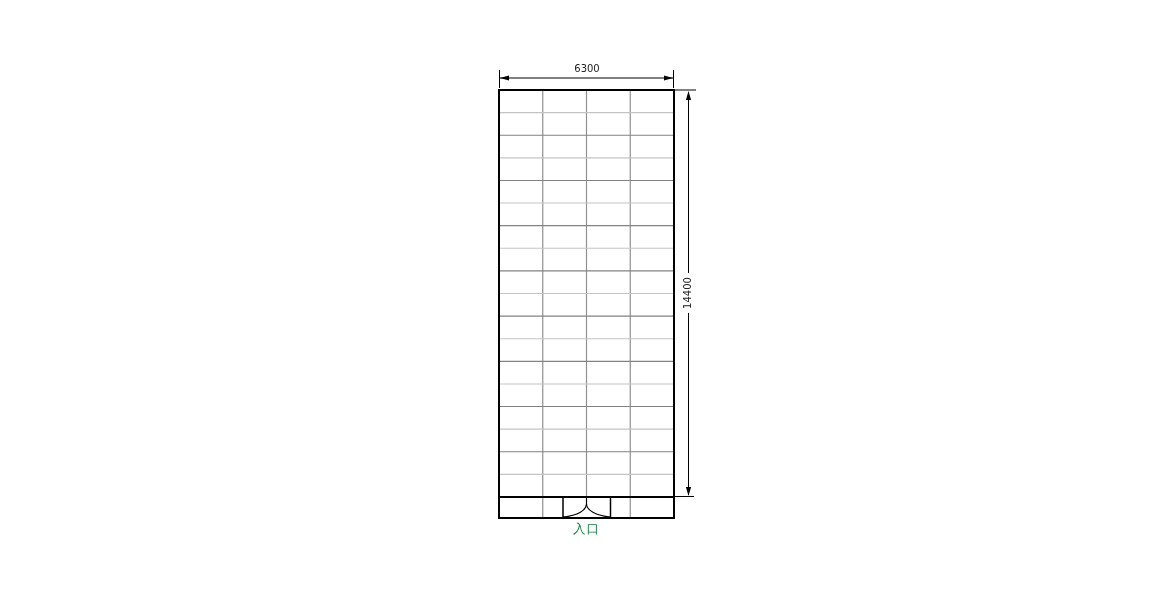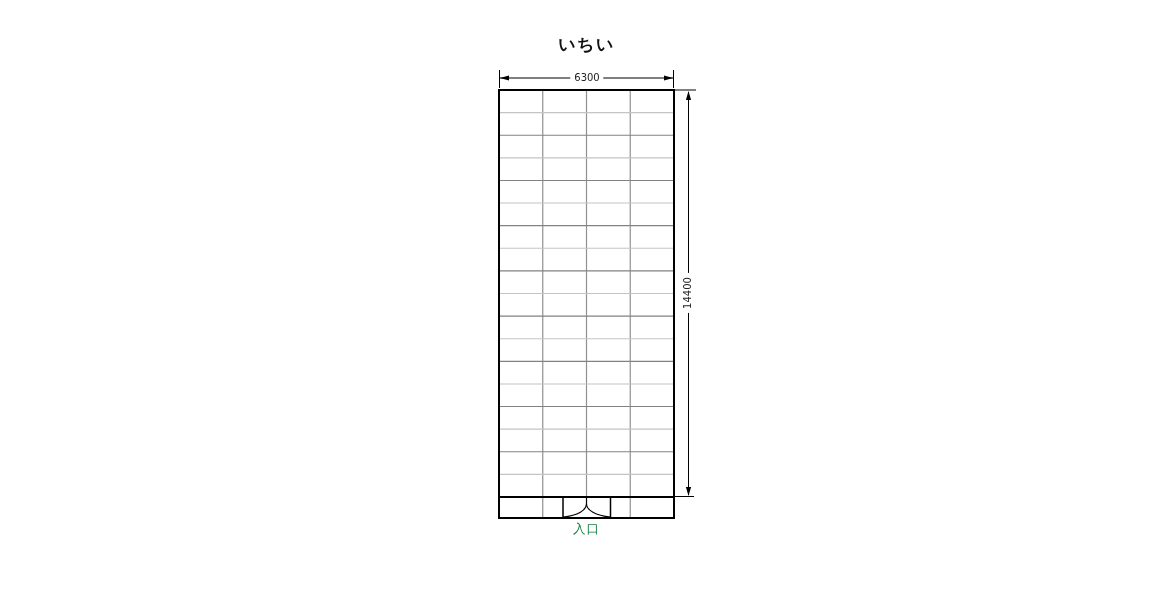--- a/index.html
+++ b/index.html
@@ -8,34 +8,33 @@
     font-family:"DejaVu Sans","Liberation Sans",sans-serif;overflow:hidden;
   }
   .plan-title{
     position:absolute;left:499px;top:33px;width:175px;text-align:center;
     font-size:17px;font-weight:bold;color:#111;letter-spacing:1.5px;
   }
   .dim-label{
     position:absolute;font-size:10px;color:#222;background:#ffffff;
     padding:0 4px;white-space:nowrap;line-height:12px;
   }
-  .dim-label.width{left:587px;top:78px;transform:translate(-50%,-50%);}
+  .dim-label.width{left:587px;top:69px;transform:translate(-50%,-50%);}
   .dim-label.height{left:688px;top:293px;transform:translate(-50%,-50%) rotate(-90deg);}
   .entrance-label{
     position:absolute;left:499px;top:521px;width:175px;text-align:center;
     font-size:12.5px;color:#15803d;letter-spacing:1px;
   }
   svg.plan-svg{position:absolute;left:0;top:0;pointer-events:none;}
 </style>
 </head>
 <body>
 
 <div class="canvas">
 
-  <div class="plan-title">いちい</div>
 
   <svg class="plan-svg" id="plan-svg" width="1175" height="600">
       <line x1="542.75" y1="91" x2="542.75" y2="496" stroke="#909090" stroke-width="1.2"></line>
       <line x1="542.75" y1="498" x2="542.75" y2="517" stroke="#909090" stroke-width="1.2"></line>
       <line x1="586.5" y1="91" x2="586.5" y2="496" stroke="#909090" stroke-width="1.2"></line>
       <line x1="630.25" y1="91" x2="630.25" y2="496" stroke="#909090" stroke-width="1.2"></line>
       <line x1="630.25" y1="498" x2="630.25" y2="517" stroke="#909090" stroke-width="1.2"></line>
       <line x1="500" y1="112.61111111111111" x2="673" y2="112.61111111111111" stroke="#c4c4c4" stroke-width="1.1"></line>
       <line x1="500" y1="135.22222222222223" x2="673" y2="135.22222222222223" stroke="#828282" stroke-width="1.1"></line>
       <line x1="500" y1="157.83333333333331" x2="673" y2="157.83333333333331" stroke="#c4c4c4" stroke-width="1.1"></line>

